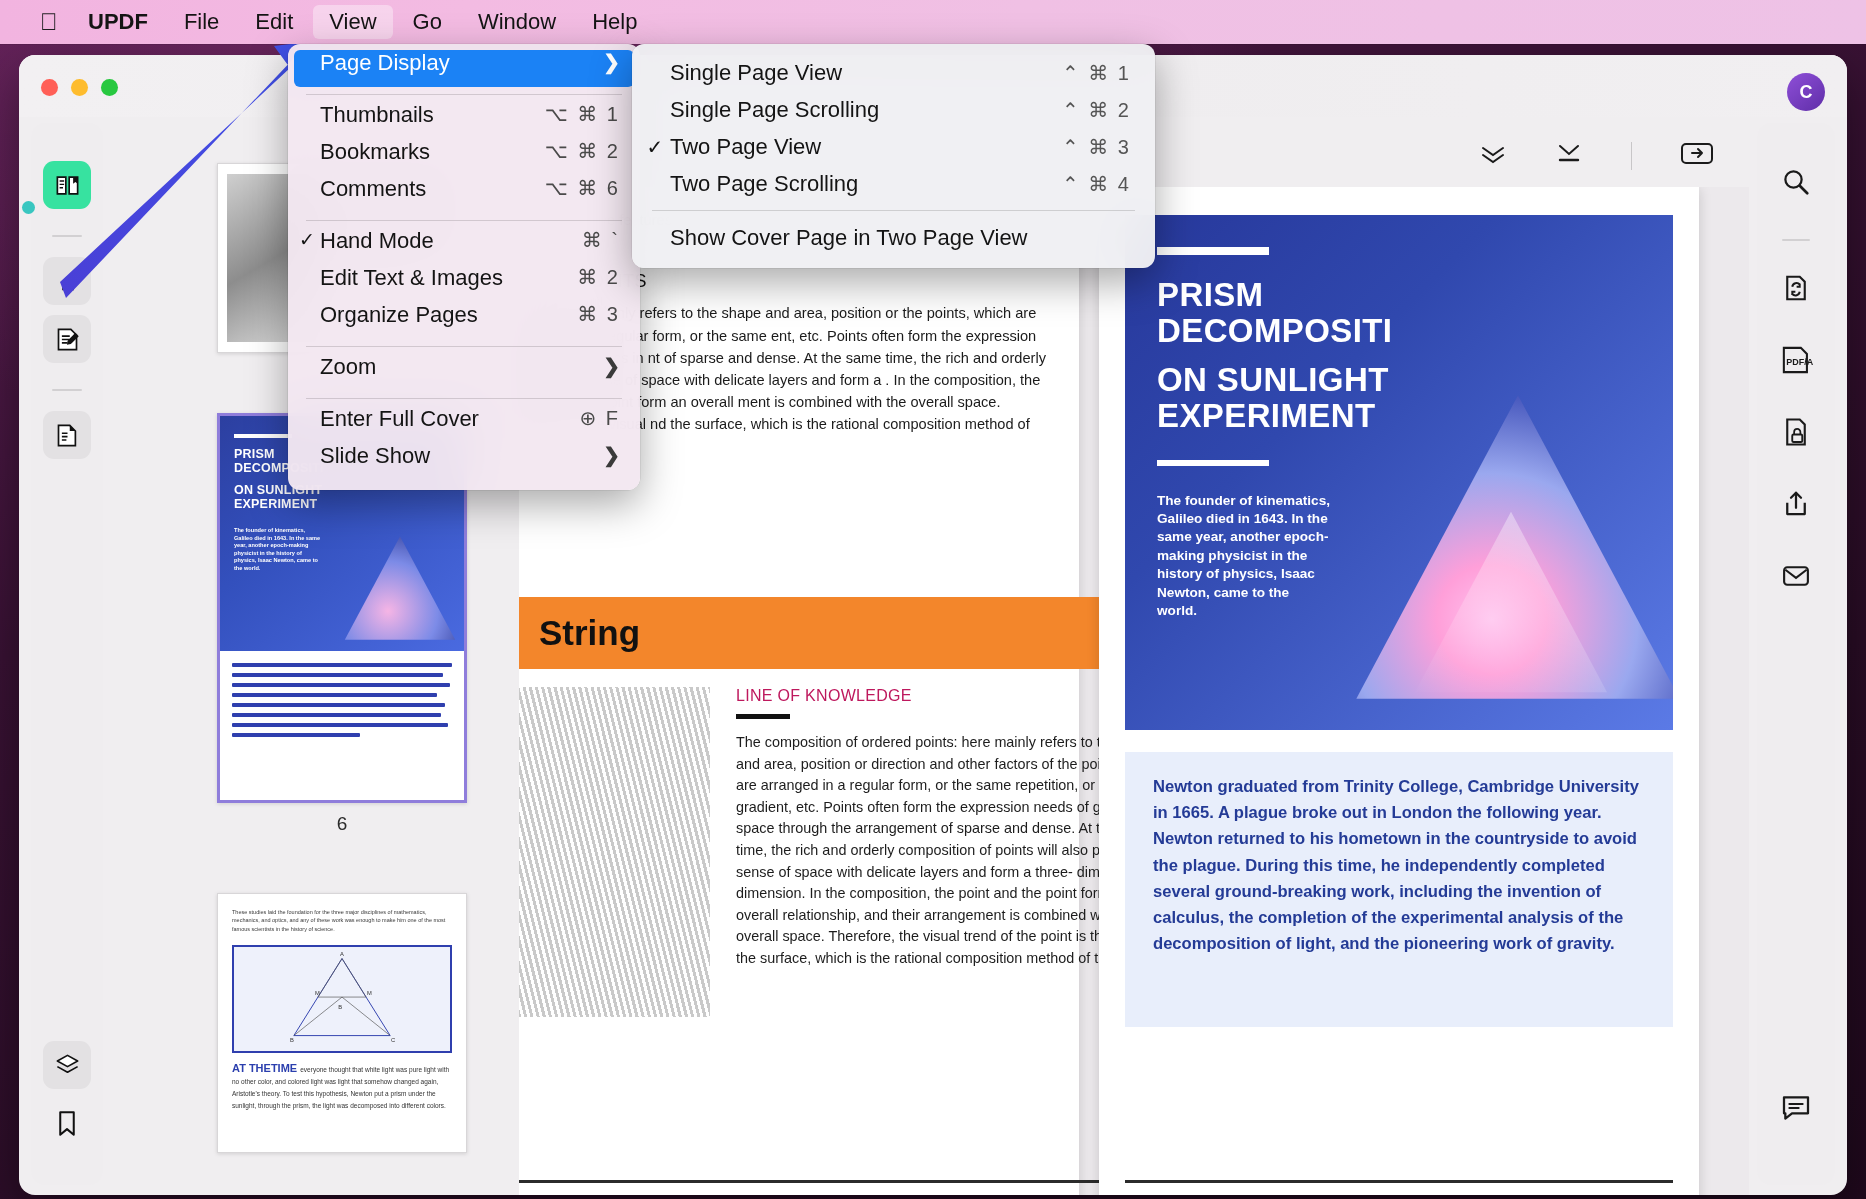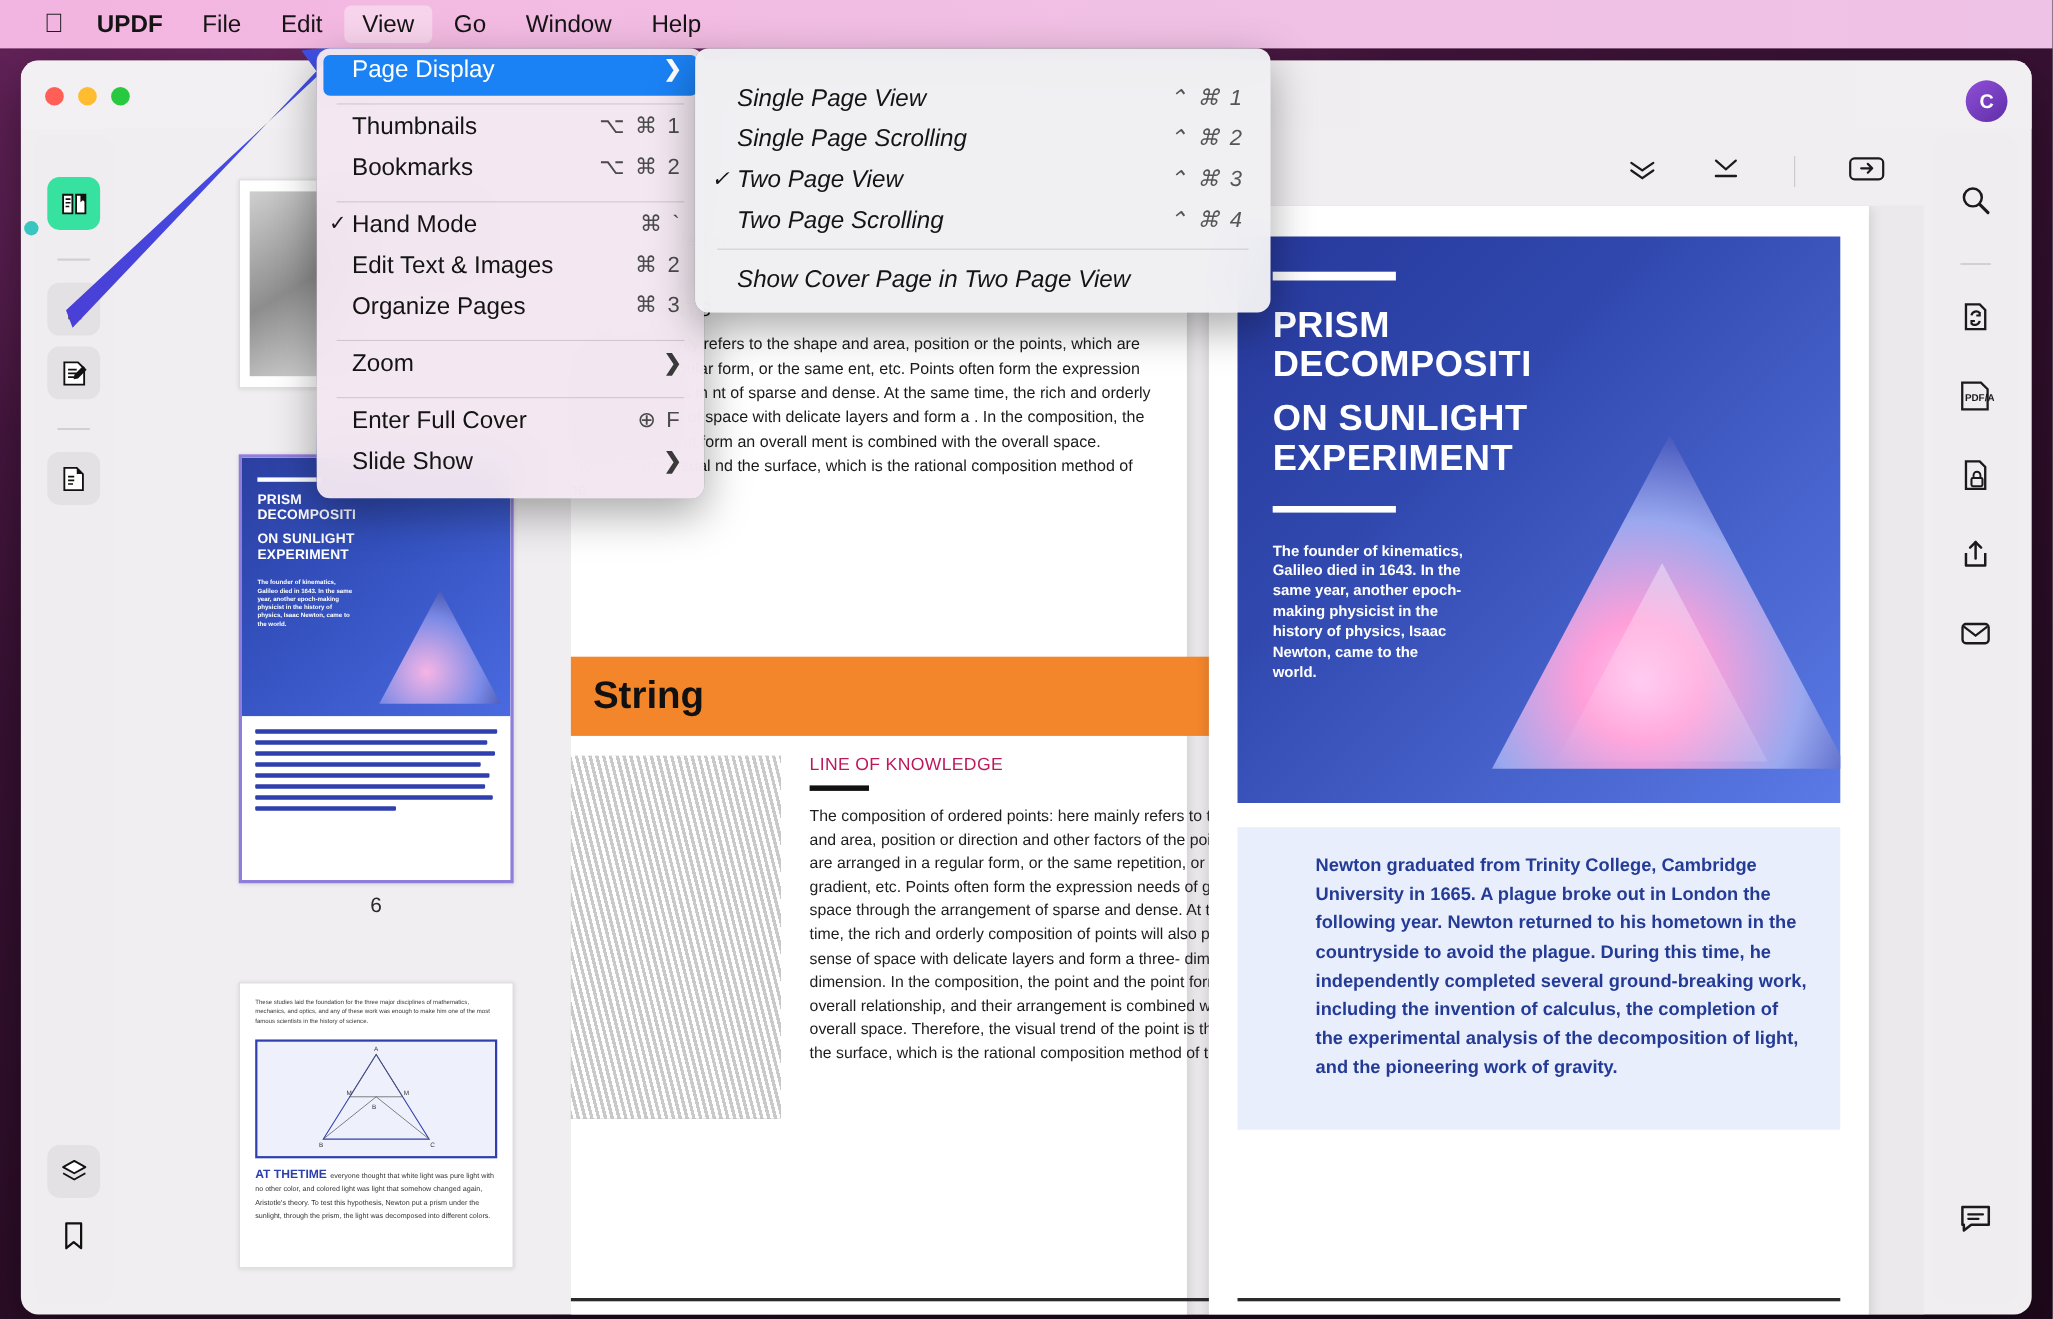--- a/index.html
+++ b/index.html
@@ -182,21 +182,21 @@
   }
   .rp-prism2{
     position:absolute; right:62px; bottom:32px; width:200px; height:190px;
     background:linear-gradient(200deg,rgba(255,255,255,.45),rgba(255,255,255,0));
     clip-path:polygon(50% 2%, 98% 97%, 2% 97%);
   }
   .rp-textbox{
     position:absolute; left:26px; right:26px; top:565px; height:275px;
     background:#e8eefb; padding:22px 28px;
   }
-  .rp-textbox p{ font-size:16.6px; font-weight:800; color:#243b96; line-height:1.58;margin-left:43px; }
+  .rp-textbox p{ font-size:16.6px; font-weight:800; color:#243b96; line-height:1.58; }
   .rp-foot{ position:absolute; left:26px; right:26px; bottom:34px; height:3px; background:#2b2b2b;}
 
   
   #rightrail{
     position:absolute; right:12px; top:68px; width:78px; height:1062px;
     background:#efedef; border-radius:14px;
     display:flex; flex-direction:column; align-items:center; padding-top:34px;
   }
   .rr-btn{ width:50px; height:50px; display:flex; align-items:center; justify-content:center;
            font-size:26px; color:#1a1a1a; margin-bottom:22px; }
@@ -229,23 +229,22 @@
   .mi .arr{ font-size:20px; color:#3a3a3a; font-weight:bold; }
   .mi.sel{ background:#1b82f5; color:#fff; }
   .mi.sel .arr{ color:#fff; }
   .msep{ height:1px; background:rgba(0,0,0,.14); margin:7px 18px; }
 
   #submenu{
     position:absolute; left:632px; top:44px; width:523px;
     background:rgba(240,240,243,.97);
     border-radius:12px; z-index:71;
     box-shadow:0 14px 40px rgba(0,0,0,.34), 0 0 0 .5px rgba(0,0,0,.12);
-    padding:26px 0 12px;
+    padding:10px 0 12px;
     backdrop-filter:blur(22px);
-    font-style:italic;
   }
   .sm{
     display:flex; align-items:center; height:37px; margin:0 8px; padding:0 16px 0 0;
     border-radius:6px; font-size:22px; color:#141414;
   }
   .sm .chk{ width:30px; text-align:center; font-size:20px;}
   .sm .lbl{ flex:1; }
   .sm .sc{ font-size:20px; color:#555; letter-spacing:2px; white-space:nowrap;}
   .smsep{ height:1px; background:rgba(0,0,0,.14); margin:8px 20px; }
 </style>
@@ -542,20 +541,26 @@
       <span class="lbl">Thumbnails</span>
       <span class="sc">⌥ ⌘ 1</span>
       <span class="arr"></span>
     </div>
     <div class="mi">
       <span class="chk"></span>
       <span class="lbl">Bookmarks</span>
       <span class="sc">⌥ ⌘ 2</span>
       <span class="arr"></span>
     </div>
+    <div class="mi">
+      <span class="chk"></span>
+      <span class="lbl">Comments</span>
+      <span class="sc">⌥ ⌘ 6</span>
+      <span class="arr"></span>
+    </div>
     <div class="msep"></div>
     <div class="mi">
       <span class="chk">✓</span>
       <span class="lbl">Hand Mode</span>
       <span class="sc">⌘ `</span>
       <span class="arr"></span>
     </div>
     <div class="mi">
       <span class="chk"></span>
       <span class="lbl">Edit Text &amp; Images</span>

